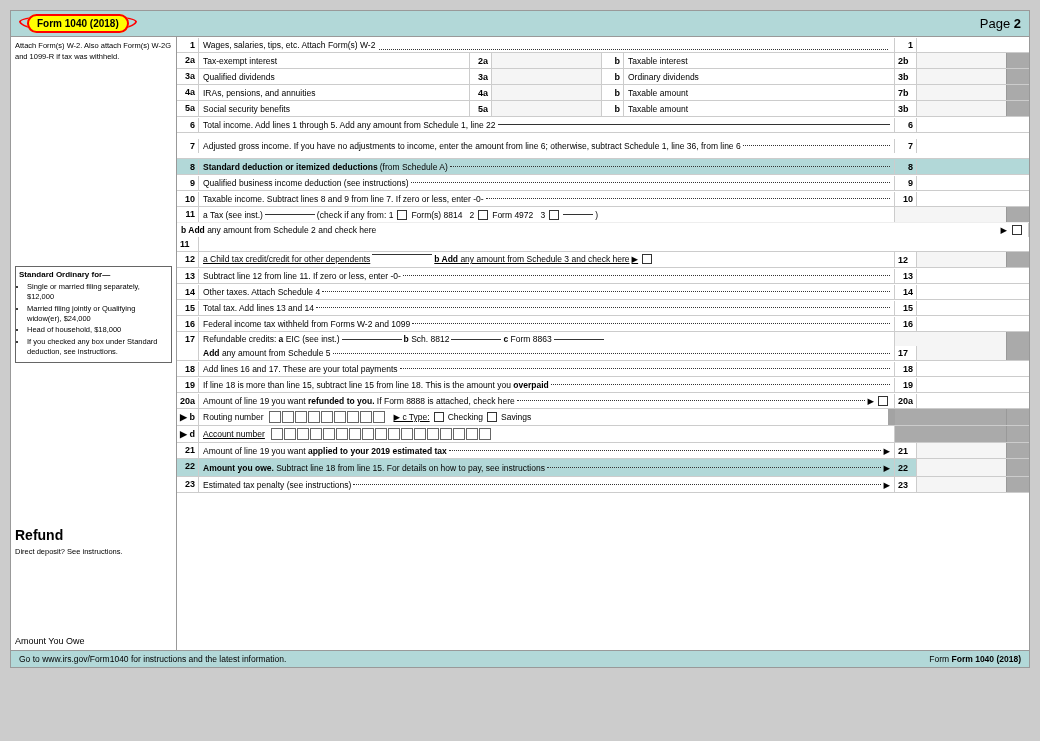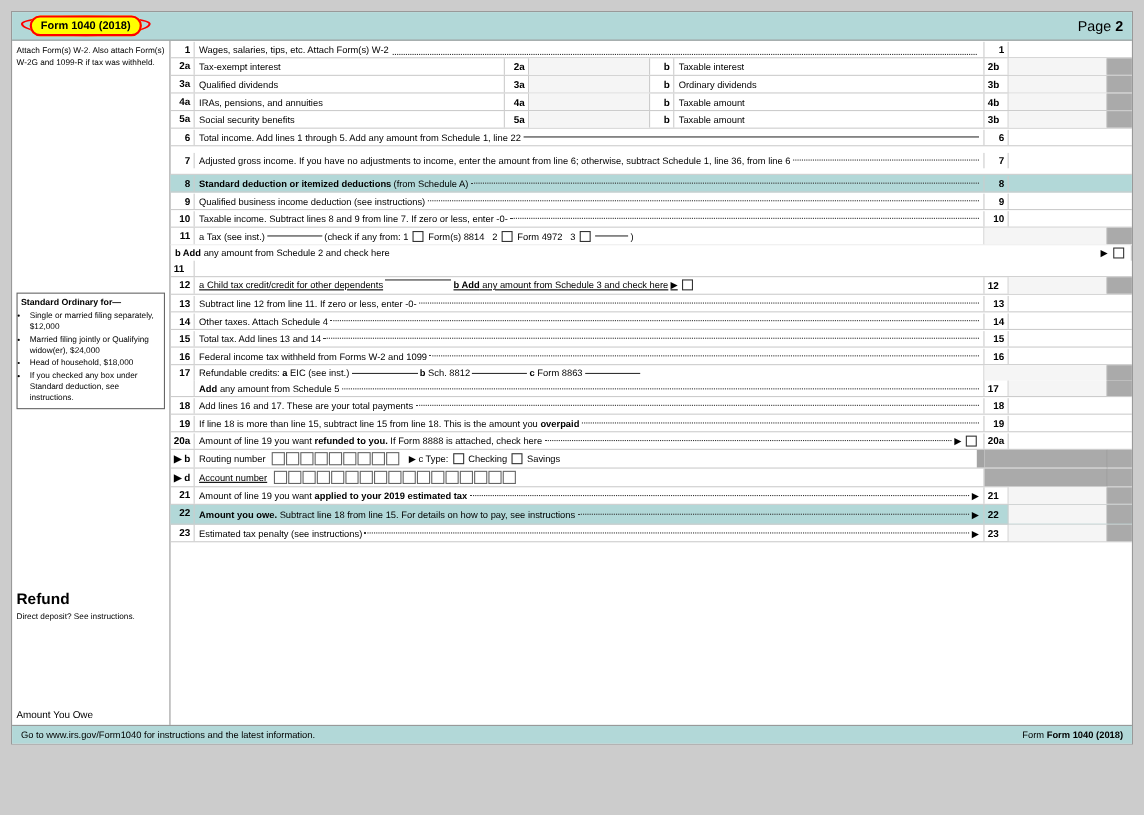--- a/index.html
+++ b/index.html
@@ -1,21 +1,21 @@
 <!DOCTYPE html>
 <html><head>
   <meta charset="utf-8">
   <style>
     * { box-sizing: border-box; margin: 0; padding: 0; }
     body { font-family: Arial, sans-serif; font-size: 9px; background: #ccc; display: flex; justify-content: center; align-items: flex-start; padding: 10px; }
     .page { width: 1020px; background: white; border: 1px solid #999; position: relative; }
     .header-bar { background: #b2d8d8; display: flex; justify-content: space-between; align-items: center; padding: 3px 8px; border-bottom: 1px solid #999; }
     .form-label { background: #ffff00; border: 2px solid red; border-radius: 20px; padding: 2px 8px; font-size: 10px; font-weight: bold; }
     .content { display: flex; }
-    .left-sidebar { width: 144px; flex-shrink: 0; border-right: 1px solid #999; padding: 4px; font-size: 8px; }
+    .left-sidebar { width: 166px; flex-shrink: 0; border-right: 1px solid #999; padding: 4px; font-size: 8px; }
     .main-area { flex: 1; }
     .row { display: flex; border-bottom: 1px solid #ccc; min-height: 16px; align-items: stretch; }
     .row:last-child { border-bottom: none; }
     .sidebar-box { border: 1px solid #666; padding: 3px; margin-bottom: 4px; font-size: 7.5px; line-height: 1.3; }
     .sidebar-box .box-title { font-weight: bold; font-size: 8px; margin-bottom: 2px; }
     .sidebar-box ul { padding-left: 8px; }
     .sidebar-box ul li { margin-bottom: 2px; }
     .attach-note { font-size: 7.5px; line-height: 1.4; margin-bottom: 4px; }
     .refund-label { font-size: 14px; font-weight: bold; }
     .amount-owe-label { font-size: 9px; font-weight: normal; }
@@ -114,21 +114,21 @@
         <div class="grayend"></div>
       </div>
 
       <div class="row" style="display:flex; border-bottom:1px solid #ccc; min-height:16px;">
         <div class="line-num-left">4a</div>
         <div style="flex:1; padding:2px 4px; font-size:8.5px; border-right:1px solid #ccc; display:flex; align-items:center;">IRAs, pensions, and annuities</div>
         <div style="width:22px; flex-shrink:0; text-align:right; padding:2px 3px; font-size:9px; border-right:1px solid #ccc; font-weight:bold; display:flex; align-items:center; justify-content:flex-end;">4a</div>
         <div style="width:110px; flex-shrink:0; border-right:1px solid #ccc; background:#f5f5f5;"></div>
         <div style="width:22px; flex-shrink:0; text-align:right; padding:2px 3px; font-size:9px; border-right:1px solid #ccc; font-weight:bold; display:flex; align-items:center; justify-content:flex-end;">b</div>
         <div style="flex:1; padding:2px 4px; font-size:8.5px; border-right:1px solid #ccc; display:flex; align-items:center;">Taxable amount</div>
-        <div style="width:22px; flex-shrink:0; text-align:right; padding:2px 3px; font-size:9px; border-right:1px solid #ccc; font-weight:bold; display:flex; align-items:center;">4b</div>
+        <div style="width:22px; flex-shrink:0; text-align:right; padding:2px 3px; font-size:9px; border-right:1px solid #ccc; font-weight:bold; display:flex; align-items:center;">7b</div>
         <div style="width:90px; flex-shrink:0; background:#f5f5f5; border-right:1px solid #999;"></div>
         <div class="grayend"></div>
       </div>
 
       <div class="row" style="display:flex; border-bottom:1px solid #ccc; min-height:16px;">
         <div class="line-num-left">5a</div>
         <div style="flex:1; padding:2px 4px; font-size:8.5px; border-right:1px solid #ccc; display:flex; align-items:center;">Social security benefits</div>
         <div style="width:22px; flex-shrink:0; text-align:right; padding:2px 3px; font-size:9px; border-right:1px solid #ccc; font-weight:bold; display:flex; align-items:center; justify-content:flex-end;">5a</div>
         <div style="width:110px; flex-shrink:0; border-right:1px solid #ccc; background:#f5f5f5;"></div>
         <div style="width:22px; flex-shrink:0; text-align:right; padding:2px 3px; font-size:9px; border-right:1px solid #ccc; font-weight:bold; display:flex; align-items:center; justify-content:flex-end;">b</div>
@@ -353,21 +353,21 @@
             <div style="width:12px; height:12px; border:1px solid #666; background:white;"></div>
             <div style="width:12px; height:12px; border:1px solid #666; background:white;"></div>
             <div style="width:12px; height:12px; border:1px solid #666; background:white;"></div>
             <div style="width:12px; height:12px; border:1px solid #666; background:white;"></div>
             <div style="width:12px; height:12px; border:1px solid #666; background:white;"></div>
             <div style="width:12px; height:12px; border:1px solid #666; background:white;"></div>
             <div style="width:12px; height:12px; border:1px solid #666; background:white;"></div>
             <div style="width:12px; height:12px; border:1px solid #666; background:white;"></div>
             <div style="width:12px; height:12px; border:1px solid #666; background:white;"></div>
           </div>
-          <span style="margin-left:6px;">▶ c Type:</span>
+          <span style="margin-left:6px;text-decoration:underline;">▶ c Type:</span>
           <span class="checkbox-inline"></span>
           <span>Checking</span>
           <span class="checkbox-inline"></span>
           <span>Savings</span>
         </div>
         <div style="width:112px; flex-shrink:0; border-right:1px solid #999; background:#aaa;"></div>
         <div class="grayend"></div>
       </div>
 
       <div style="display:flex; border-bottom:1px solid #ccc; min-height:16px;">

